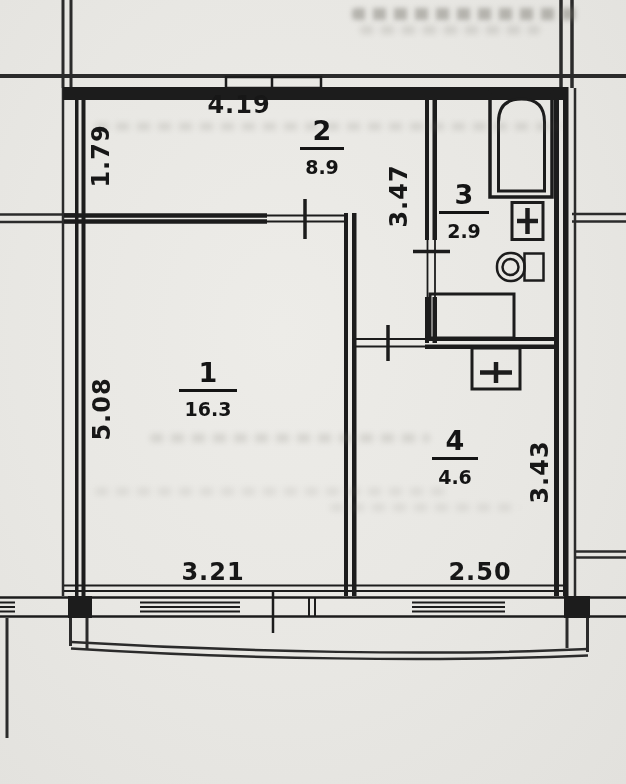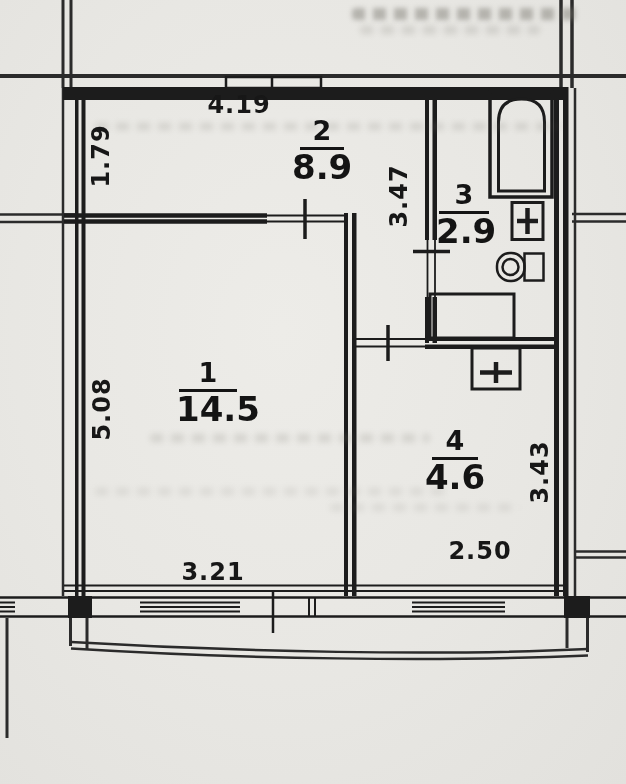--- a/index.html
+++ b/index.html
@@ -10,21 +10,21 @@
     background:radial-gradient(ellipse at 45% 42%, #edece8 0%, #e8e7e3 55%, #e2e1dd 100%);
     font-family:"DejaVu Sans","Liberation Sans",sans-serif;
   }
   svg{position:absolute;left:0;top:0;}
   .lbl{position:absolute;color:#171717;font-weight:bold;white-space:nowrap;}
   .dim{font-size:24px;letter-spacing:1px;transform:translate(-50%,-50%);}
   .dim.vert{transform:translate(-50%,-50%) rotate(-90deg);}
   .room-label{position:absolute;text-align:center;color:#141414;}
   .room-label .num{font-size:27px;font-weight:bold;line-height:30px;}
   .room-label .frac-bar{height:0;border-top:3px solid #141414;margin:1px auto 2px auto;}
-  .room-label .area{font-size:34px;font-weight:bold;line-height:30px;}
+  .room-label .area{font-size:19px;font-weight:bold;line-height:30px;}
   .smudge{position:absolute;filter:blur(2.5px);border-radius:4px;
     background:repeating-linear-gradient(90deg, rgba(118,116,108,.45) 0px 13px, rgba(118,116,108,0) 13px 21px);}
   .smudge.soft{opacity:.45;filter:blur(3px);}
   .smudge.softer{opacity:.3;filter:blur(3px);}
 </style>
 </head>
 <body>
 
 <div id="paper">
 
@@ -163,21 +163,21 @@
   <div class="smudge" style="left:352px;top:8px;width:228px;height:12px;"></div>
   <div class="smudge soft" style="left:360px;top:26px;width:180px;height:8px;"></div>
   <div class="smudge soft" style="left:95px;top:123px;width:465px;height:7px;"></div>
   <div class="smudge soft" style="left:150px;top:434px;width:280px;height:8px;"></div>
   <div class="smudge softer" style="left:95px;top:488px;width:355px;height:7px;"></div>
   <div class="smudge softer" style="left:330px;top:504px;width:190px;height:7px;"></div>
 
   <div class="room-label" style="left:176px;top:358px;width:64px;">
     <div class="num">1</div>
     <div class="frac-bar" style="width:58px;"></div>
-    <div class="area">14.5</div>
+    <div class="area">16.3</div>
   </div>
 
   <div class="room-label" style="left:292px;top:116px;width:60px;">
     <div class="num">2</div>
     <div class="frac-bar" style="width:44px;"></div>
     <div class="area">8.9</div>
   </div>
 
   <div class="room-label" style="left:436px;top:180px;width:56px;">
     <div class="num">3</div>
@@ -190,15 +190,15 @@
     <div class="frac-bar" style="width:46px;"></div>
     <div class="area">4.6</div>
   </div>
 
   <div class="lbl dim" style="left:239px;top:105px;">4.19</div>
   <div class="lbl dim vert" style="left:101px;top:156px;">1.79</div>
   <div class="lbl dim vert" style="left:399px;top:196px;">3.47</div>
   <div class="lbl dim vert" style="left:102px;top:409px;">5.08</div>
   <div class="lbl dim vert" style="left:540px;top:472px;">3.43</div>
   <div class="lbl dim" style="left:213px;top:572px;">3.21</div>
-  <div class="lbl dim" style="left:480px;top:551px;">2.50</div>
+  <div class="lbl dim" style="left:480px;top:572px;">2.50</div>
 
 </div>
 
 </body></html>

